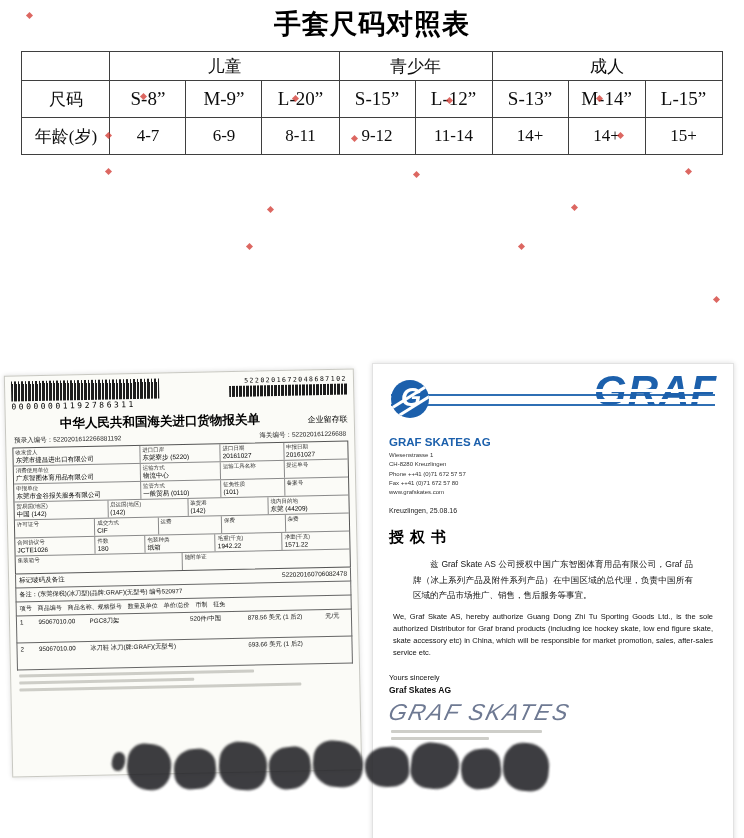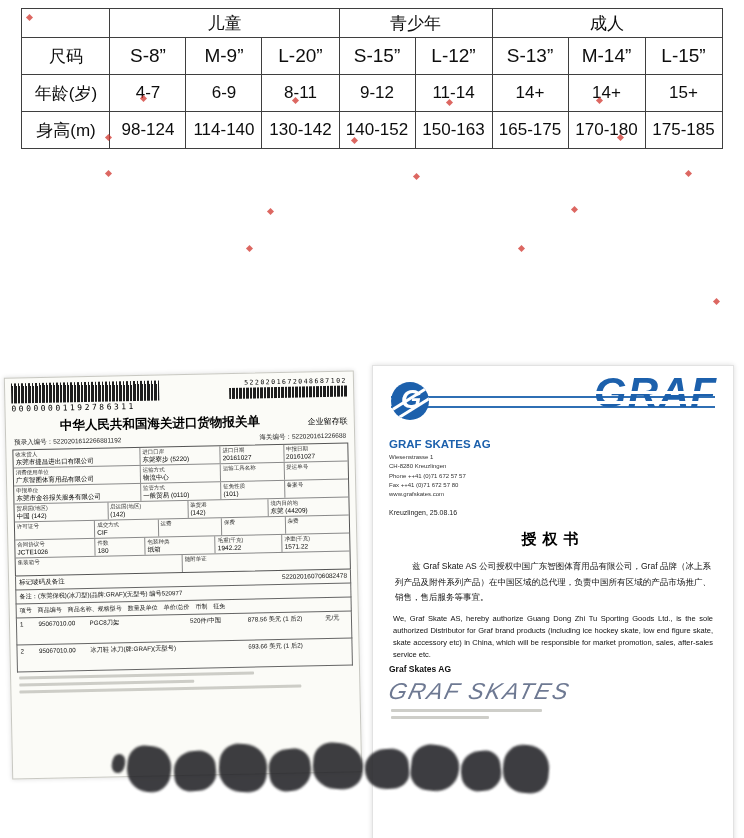--- a/index.html
+++ b/index.html
@@ -2,21 +2,21 @@
 <html><head>
 <meta charset="utf-8">
 <style>
   html,body{margin:0;padding:0;}
   body{width:744px;height:838px;background:#fff;position:relative;overflow:hidden;
        font-family:"Liberation Sans","DejaVu Sans",sans-serif;color:#111;}
   .page{position:relative;width:744px;height:838px;}
 
   
   .title{margin:6px 0 9px;text-align:center;font-size:27px;font-weight:700;letter-spacing:1px;color:#000;}
-  table.size{border-collapse:collapse;margin:8px auto;table-layout:fixed;width:700px;}
+  table.size{border-collapse:collapse;margin:8px auto;table-layout:fixed;width:700px;font-family:Liberation Serif, serif;}
   table.size td{border:1px solid #3f3f3f;text-align:center;vertical-align:middle;
                 font-size:17px;color:#0d0d0d;height:36px;padding:0;overflow:hidden;}
   table.size tr.grp td{height:28px;}
   table.size tr.szrow td{font-size:19px;}
   .notice{margin:21px 0 0 20px;font-size:17px;color:#a65243;letter-spacing:.3px;}
 
   
   .rm{position:absolute;width:5px;height:5px;background:#d0342c;transform:rotate(45deg);opacity:.75;}
 
   
@@ -56,37 +56,38 @@
   .head-line{position:absolute;left:2px;right:2px;height:1.5px;background:#2f6fb4;}
   .g-circle{position:absolute;left:2px;top:4px;width:38px;height:38px;border-radius:50%;background:#1c60ac;overflow:hidden;}
   .g-circle b{position:absolute;left:10px;top:2px;color:#fff;font-size:26px;font-weight:700;font-style:italic;}
   .g-cstripe{position:absolute;left:-8px;width:64px;height:3px;background:#fff;transform:rotate(-32deg);}
   .g-word{position:absolute;right:0;top:-6px;font-size:42px;font-weight:700;font-style:italic;
           color:#1c60ac;letter-spacing:1px;line-height:1;}
   .w-stripe{position:absolute;height:2.5px;background:#fff;right:0;width:168px;}
   .g-company{color:#1c60ac;font-weight:700;font-size:11.5px;margin-top:4px;}
   .g-addr{font-size:6px;color:#333;line-height:1.55;margin-top:3px;}
   .g-date{font-size:7px;margin-top:10px;color:#222;}
-  .g-cntitle{text-align:center;font-size:15px;font-weight:700;letter-spacing:6px;margin-top:14px;color:#000;}
-  .g-cnbody{font-size:8.5px;line-height:1.8;text-align:justify;margin:10px 6px 0;text-indent:2em;color:#111;}
+  .g-cntitle{text-align:left;font-size:15px;font-weight:700;letter-spacing:6px;margin-top:14px;color:#000;}
+  .g-cnbody{font-size:8.5px;line-height:1.8;text-align:justify;margin:10px 24px 0;text-indent:2em;color:#111;}
   .g-entitle{text-align:center;font-size:11px;font-weight:700;text-decoration:underline;margin-top:16px;color:#000;}
   .g-enbody{font-size:7.5px;line-height:1.6;text-align:justify;margin:8px 4px 0;color:#111;}
   .g-close{font-size:7.5px;margin-top:14px;}
   .g-signer{font-size:8.5px;font-weight:700;margin-top:3px;}
   .g-sign{display:inline-block;font-size:23px;font-style:italic;color:#4a5878;opacity:.8;
           transform:skewX(-14deg);margin-top:4px;letter-spacing:2px;}
 
   
   .sm{position:absolute;background:#232327;opacity:.88;filter:blur(1.3px);}
 </style>
 </head>
 <body>
 
 <div class="page">
 
+  <h1 class="title">手套尺码对照表</h1>
 
   <table class="size">
     <colgroup>
       <col style="width:88px">
         <col style="width:76px">
         <col style="width:76px">
         <col style="width:77px">
       <col style="width:76px">
         <col style="width:77px">
         <col style="width:76px">
@@ -115,31 +116,20 @@
       <td>年龄(岁)</td>
       <td>4-7</td>
       <td>6-9</td>
       <td>8-11</td>
       <td>9-12</td>
       <td>11-14</td>
       <td>14+</td>
       <td>14+</td>
       <td>15+</td>
     </tr>
-    <tr>
-      <td>身高(m)</td>
-      <td>98-124</td>
-      <td>114-140</td>
-      <td>130-142</td>
-      <td>140-152</td>
-      <td>150-163</td>
-      <td>165-175</td>
-      <td>170-180</td>
-      <td>175-185</td>
-    </tr>
   </tbody>
     </table>
 
 
   <div class="doc customs">
     <div class="bc-row">
       <div>
         <div class="barcode bc-lg"></div>
         <div class="bc-num">00000001192786311</div>
       </div>
@@ -331,20 +321,21 @@
       <div>Wiesenstrasse 1</div>
       <div>CH-8280 Kreuzlingen</div>
       <div>Phone ++41 (0)71 672 57 57</div>
       <div>Fax ++41 (0)71 672 57 80</div>
       <div>www.grafskates.com</div>
     </div>
     <div class="g-date">Kreuzlingen, 25.08.16</div>
     <div class="g-cntitle">授权书</div>
     <p class="g-cnbody">兹 Graf Skate AS 公司授权中国广东智图体育用品有限公司，Graf 品牌（冰上系列产品及附件系列产品）在中国区域的总代理，负责中国所有区域的产品市场推广、销售，售后服务等事宜。</p>
     <p class="g-enbody">We, Graf Skate AS, hereby authorize Guang Dong Zhi Tu Sporting Goods Ltd., is the sole authorized Distributor for Graf brand products (including ice hockey skate, low end figure skate, skate accessory etc) in China, which will be responsible for market promotion, sales, after-sales service etc.</p>
+    <div class="g-close">Yours sincerely</div>
     <div class="g-signer">Graf Skates AG</div>
     <div class="g-sign">GRAF SKATES</div>
     <div class="ph" style="width:46%"></div>
     <div class="ph" style="width:30%"></div>
   </div>
 
   <i class="rm" style="left:27px;top:7px"></i>
   <i class="rm" style="left:141px;top:88px"></i>
   <i class="rm" style="left:293px;top:90px"></i>
   <i class="rm" style="left:447px;top:92px"></i>

